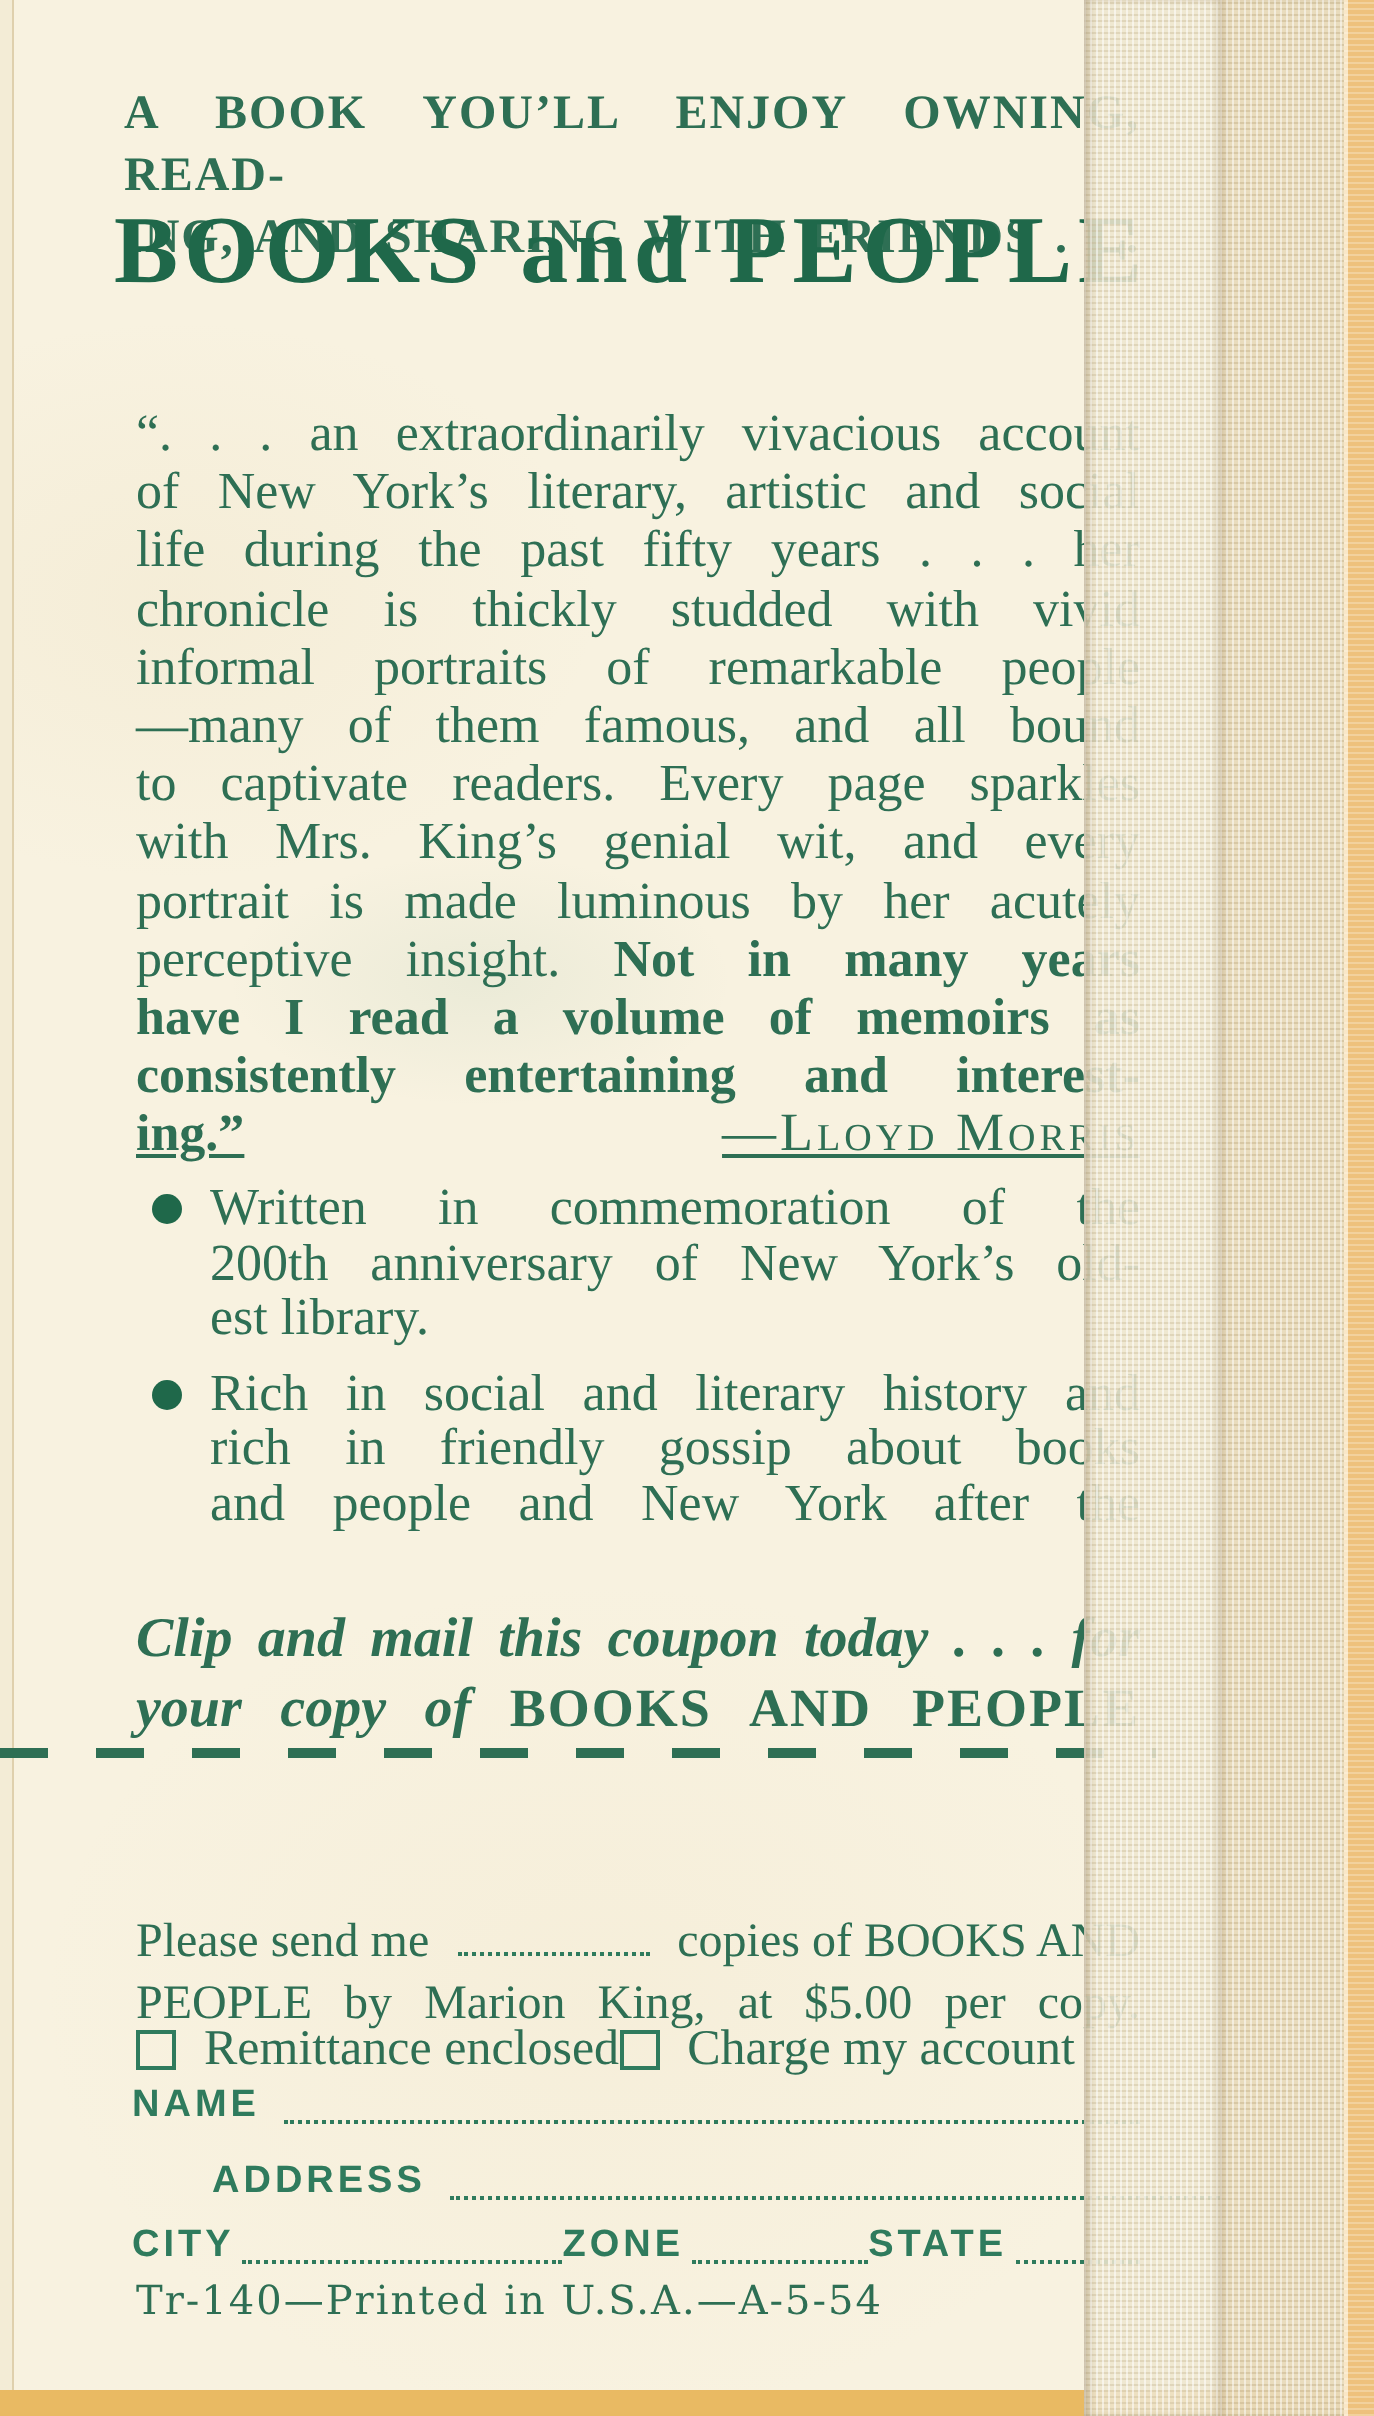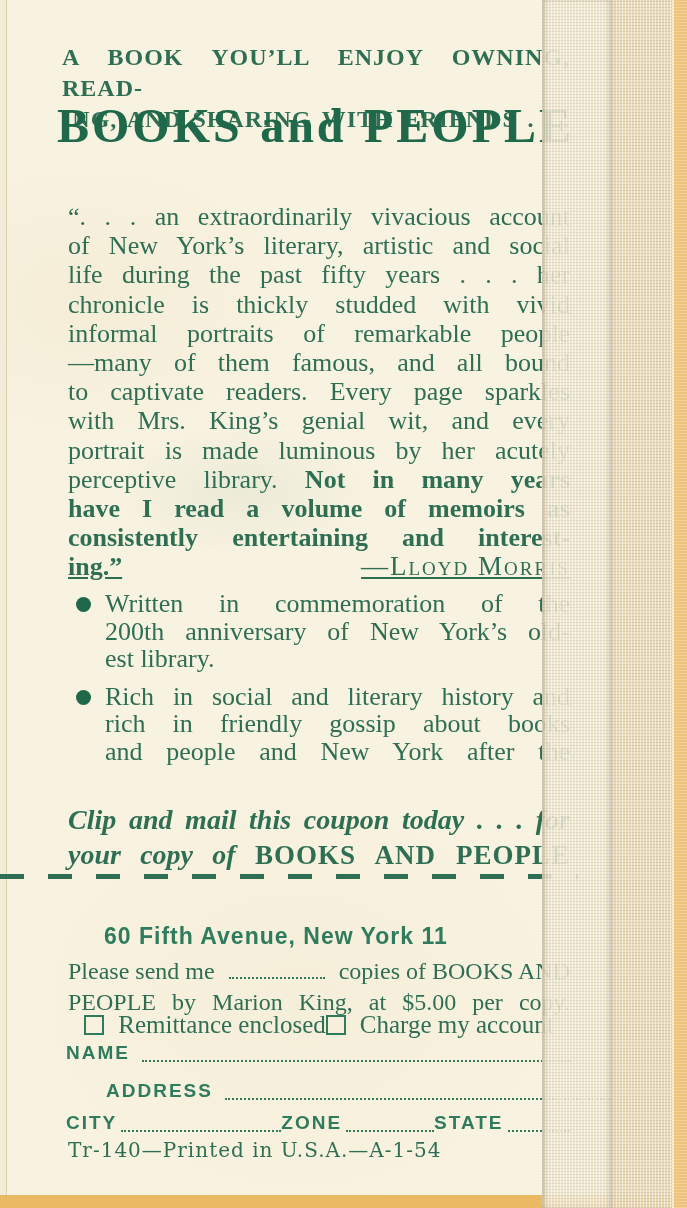--- a/index.html
+++ b/index.html
@@ -76,21 +76,21 @@
   .sans { font-family:"Liberation Sans", sans-serif; color:var(--sans-green); }
   #company-name { left:68px; top:891px; font-size:26px; font-weight:bold; letter-spacing:1.5px; }
   #company-address { left:104px; top:923px; font-size:23px; font-weight:bold; letter-spacing:1px; }
 
   #order-block { left:68px; top:956px; width:502px; font-size:24px; line-height:31px; }
   #order-row-1 { display:flex; justify-content:space-between; align-items:baseline; }
   .fill { border-bottom:2px dotted var(--sans-green); }
   #copies-fill { display:inline-block; width:96px; height:18px; margin:0 4px; }
 
   #check-row { left:68px; top:1011px; width:502px; display:flex;
-    justify-content:center; font-size:25px; }
+    justify-content:flex-start; font-size:25px; }
   .check-group { display:flex; align-items:center; }
   .box { width:20px; height:20px; border:2px solid var(--sans-green);
     display:inline-block; margin-right:14px; background:transparent; }
 
   .field-row { left:66px; width:504px; display:flex; align-items:flex-end; }
   .field-label { font-size:19px; font-weight:bold; letter-spacing:2px; }
   .field-row .fill { flex:1; height:20px; margin-left:12px; margin-bottom:2px; }
   #name-row { top:1042px; }
   #address-row { top:1080px;margin-left:40px; }
   #city-row { top:1112px; }
@@ -147,21 +147,21 @@
       <div id="quote-lines">
           <div class="jline"><span>“. . . an extraordinarily vivacious account</span></div>
           <div class="jline"><span>of New York’s literary, artistic and social</span></div>
           <div class="jline"><span>life during the past fifty years . . . her</span></div>
           <div class="jline"><span>chronicle is thickly studded with vivid</span></div>
           <div class="jline"><span>informal portraits of remarkable people</span></div>
           <div class="jline"><span>—many of them famous, and all bound</span></div>
           <div class="jline"><span>to captivate readers. Every page sparkles</span></div>
           <div class="jline"><span>with Mrs. King’s genial wit, and every</span></div>
           <div class="jline"><span>portrait is made luminous by her acutely</span></div>
-          <div class="jline"><span>perceptive library. </span><span class="b">Not in many years</span></div>
+          <div class="jline"><span>perceptive insight. </span><span class="b">Not in many years</span></div>
           <div class="jline"><span class="b">have I read a volume of memoirs as</span></div>
           <div class="jline"><span class="b">consistently entertaining and interest-</span></div>
         </div>
       <div id="quote-close-row">
         <span class="b">ing.”</span>
         <span id="quote-attribution">—Lloyd Morris</span>
       </div>
     </div>
 
     <div id="bullet-list" class="abs">
@@ -183,21 +183,20 @@
         </div>
       </div>
 
     <div id="cta-block" class="abs">
       <div class="jline">Clip and mail this coupon today . . . for</div>
       <div class="jline"><span>your copy of </span><span class="caps-seg">BOOKS AND PEOPLE</span></div>
     </div>
 
     <div id="dash-line" class="abs"></div>
 
-    <div id="company-address" class="abs sans">60 Fifth Avenue, New York 11</div>
 
     <div id="order-block" class="abs">
       <div id="order-row-1">
         <span>Please send me</span>
         <span id="copies-fill" class="fill"></span>
         <span>copies of BOOKS AND</span>
       </div>
       <div class="jline">PEOPLE by Marion King, at $5.00 per copy.</div>
     </div>
 
@@ -224,21 +223,21 @@
 
     <div id="city-row" class="abs field-row sans">
       <span class="field-label">CITY</span>
       <span class="fill fill-city"></span>
       <span class="field-label lbl-mid">ZONE</span>
       <span class="fill fill-zone"></span>
       <span class="field-label lbl-mid">STATE</span>
       <span class="fill fill-state"></span>
     </div>
 
-    <div id="print-code" class="abs">Tr-140—Printed in U.S.A.—A-1-54</div>
+    <div id="print-code" class="abs">Tr-140—Printed in U.S.A.—A-5-54</div>
 
   </div>
 
   <div id="cloth-inner" class="cloth"></div>
   <div id="cloth-outer" class="cloth"></div>
   <div id="cloth-edge" class="cloth"></div>
 
 </div>
 
 </body></html>

